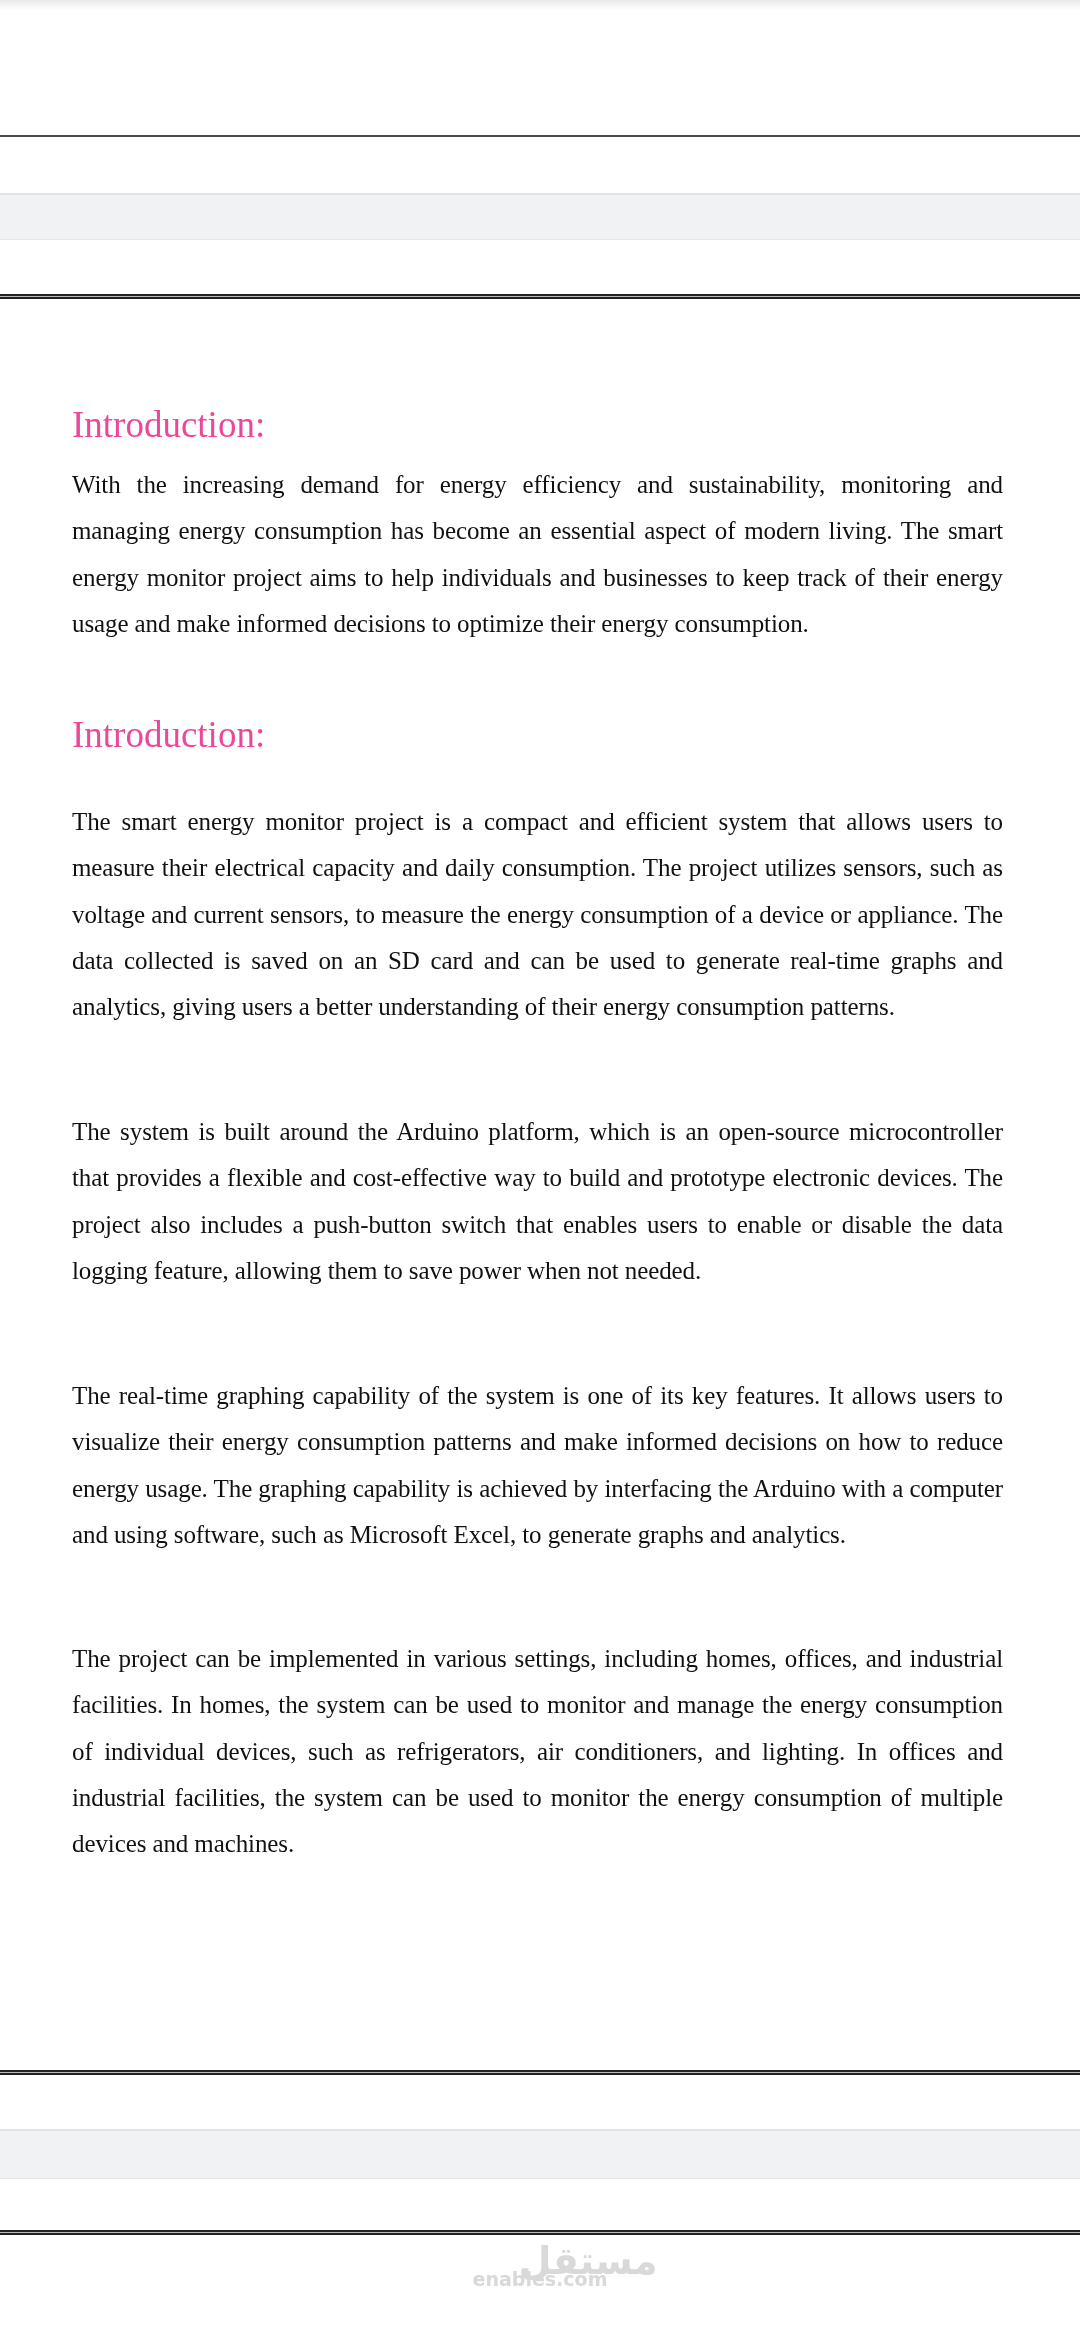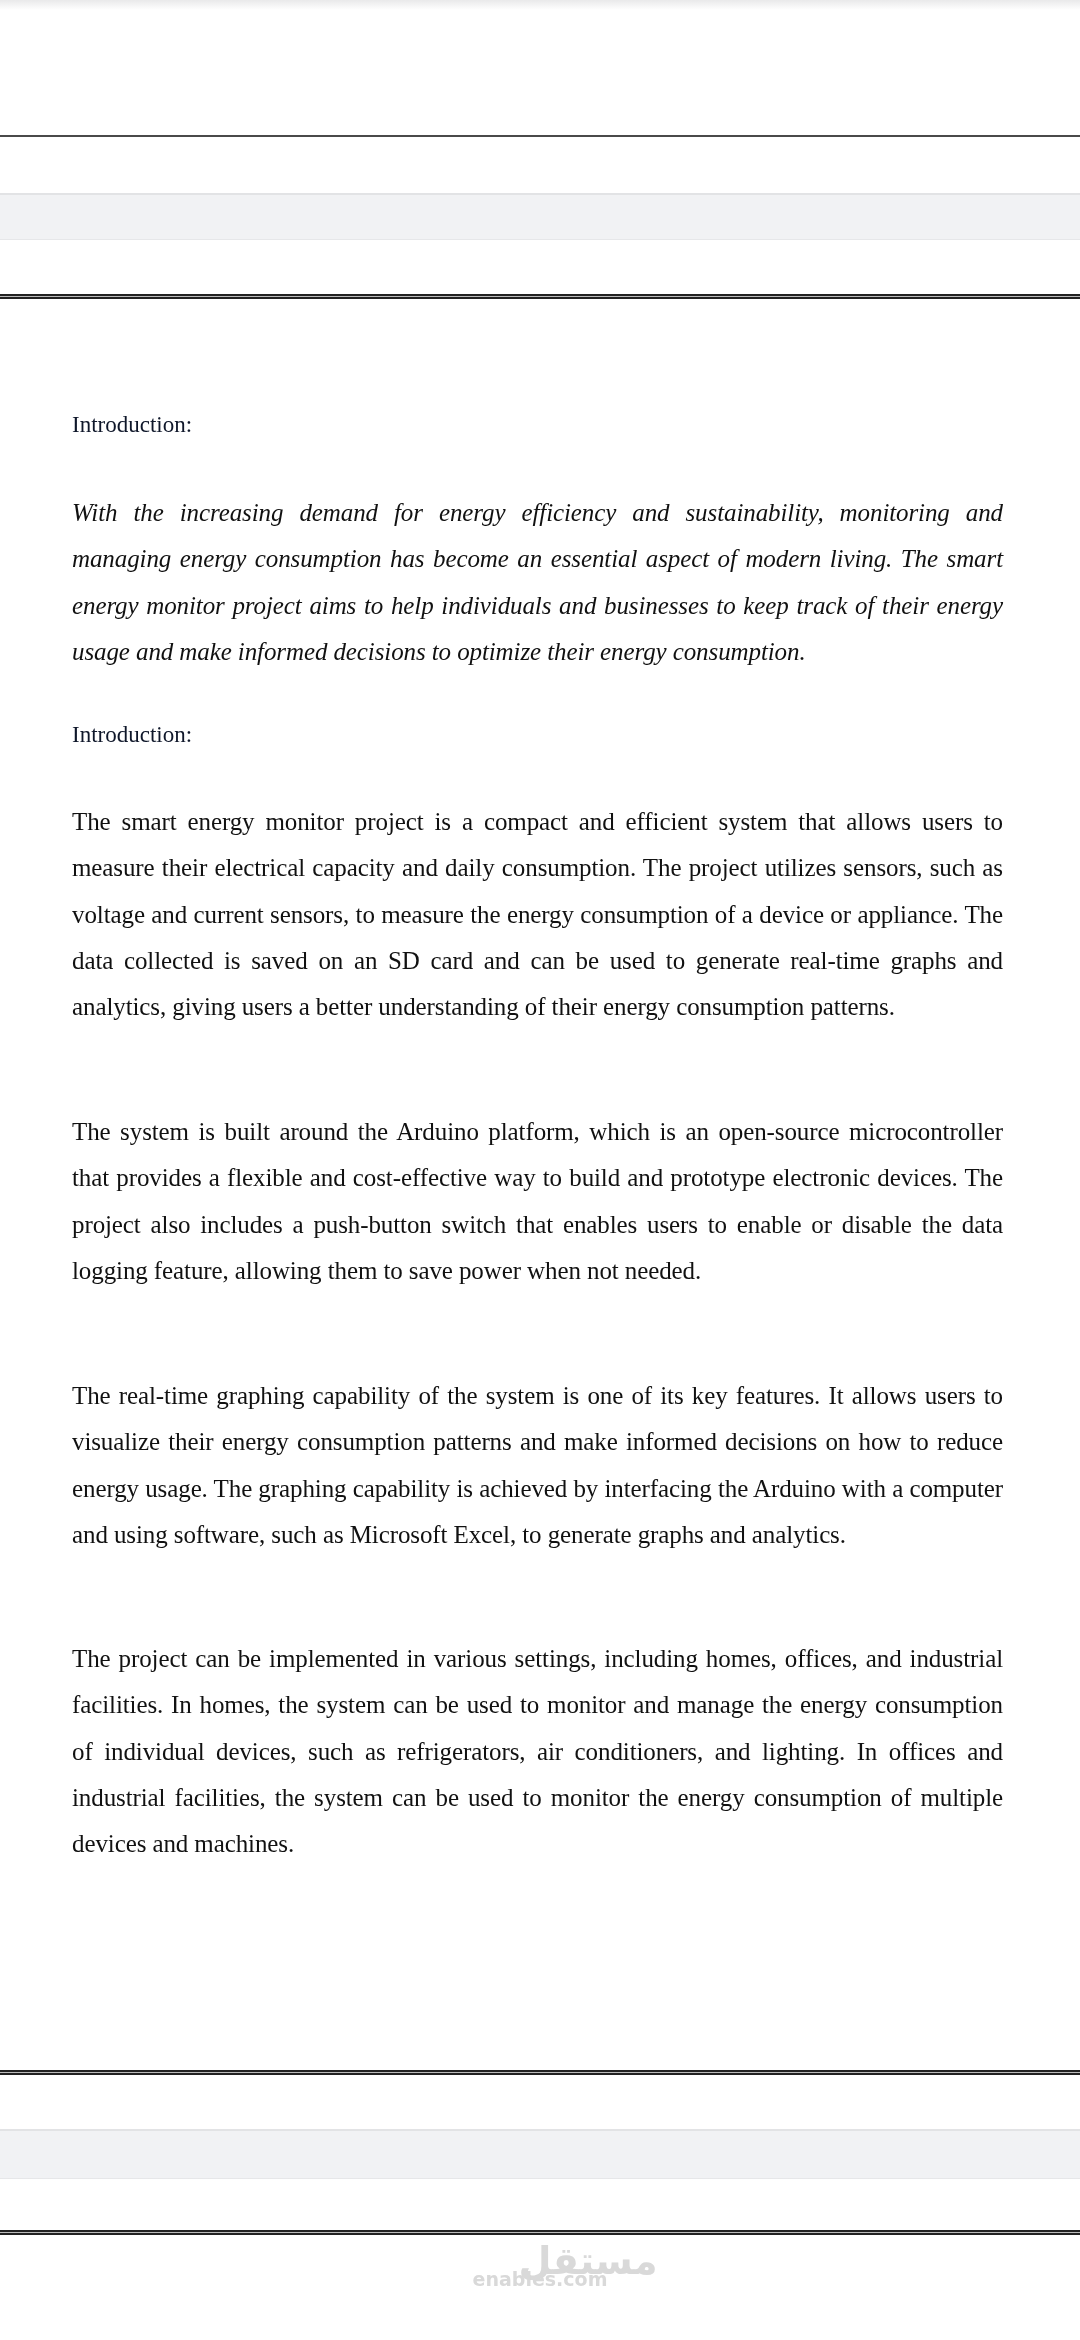--- a/index.html
+++ b/index.html
@@ -6,39 +6,39 @@
   body { width:1080px; height:2340px; background:#ffffff; position:relative; overflow:hidden;
          font-family:"Liberation Serif", "DejaVu Serif", serif; color:#111; }
   .topshade { position:absolute; left:0; top:0; width:1080px; height:10px;
               background:linear-gradient(#e9e9ea,#ffffff); }
   .hline { position:absolute; left:0; width:1080px; }
   .single { height:2px; background:#4a4a4a; }
   .double { height:5px; border-top:2px solid #222; border-bottom:2px solid #222; background:#bbb; box-sizing:border-box; }
   .band { position:absolute; left:0; width:1080px; background:#f1f2f4;
           border-top:2px solid #e2e3e5; border-bottom:1px solid #e6e7e9; box-sizing:border-box; }
   .content { position:absolute; left:72px; width:931px; }
-  h2 { margin:0; font-weight:normal; color:#0f172a; font-size:23px; line-height:40px; position:absolute; left:0; }
+  h2 { margin:0; font-weight:normal; color:#ec4899; font-size:37px; line-height:40px; position:absolute; left:0; }
   p { margin:0; font-size:25px; line-height:46.3px; text-align:justify; text-align-last:left;
       position:absolute; left:0; width:931px; letter-spacing:-0.1px; }
   .watermark { position:absolute; left:0; width:1080px; text-align:center; color:#d9d9d9;
                font-family:"DejaVu Sans", sans-serif; }
   .wm-ar { top:2240px; font-size:38px; font-weight:bold; line-height:42px;padding-left:48px; }
   .wm-en { top:2268px; font-size:19px; font-weight:bold; line-height:22px; }
 </style>
 </head>
 <body>
 
 <div class="topshade"></div>
 <div class="hline single" style="top:135px;"></div>
 <div class="band" style="top:193px;height:47px;"></div>
 <div class="hline double" style="top:294px;"></div>
 
 <div class="content" style="top:0;height:2100px;">
   <h2 style="top:405px;">Introduction:</h2>
-  <p style="top:490px;font-style:italic;">With the increasing demand for energy efficiency and sustainability, monitoring and managing energy consumption has become an essential aspect of modern living. The smart energy monitor project aims to help individuals and businesses to keep track of their energy usage and make informed decisions to optimize their energy consumption.</p>
+  <p style="top:462px;">With the increasing demand for energy efficiency and sustainability, monitoring and managing energy consumption has become an essential aspect of modern living. The smart energy monitor project aims to help individuals and businesses to keep track of their energy usage and make informed decisions to optimize their energy consumption.</p>
 
   <h2 style="top:715px;">Introduction:</h2>
   <p style="top:799px;">The smart energy monitor project is a compact and efficient system that allows users to measure their electrical capacity and daily consumption. The project utilizes sensors, such as voltage and current sensors, to measure the energy consumption of a device or appliance. The data collected is saved on an SD card and can be used to generate real-time graphs and analytics, giving users a better understanding of their energy consumption patterns.</p>
   <p style="top:1373px;">The real-time graphing capability of the system is one of its key features. It allows users to visualize their energy consumption patterns and make informed decisions on how to reduce energy usage. The graphing capability is achieved by interfacing the Arduino with a computer and using software, such as Microsoft Excel, to generate graphs and analytics.</p>
   <p style="top:1109px;">The system is built around the Arduino platform, which is an open-source microcontroller that provides a flexible and cost-effective way to build and prototype electronic devices. The project also includes a push-button switch that enables users to enable or disable the data logging feature, allowing them to save power when not needed.</p>
   <p style="top:1636px;">The project can be implemented in various settings, including homes, offices, and industrial facilities. In homes, the system can be used to monitor and manage the energy consumption of individual devices, such as refrigerators, air conditioners, and lighting. In offices and industrial facilities, the system can be used to monitor the energy consumption of multiple devices and machines.</p>
 </div>
 
 <div class="hline double" style="top:2070px;"></div>
 <div class="band" style="top:2129px;height:50px;"></div>

